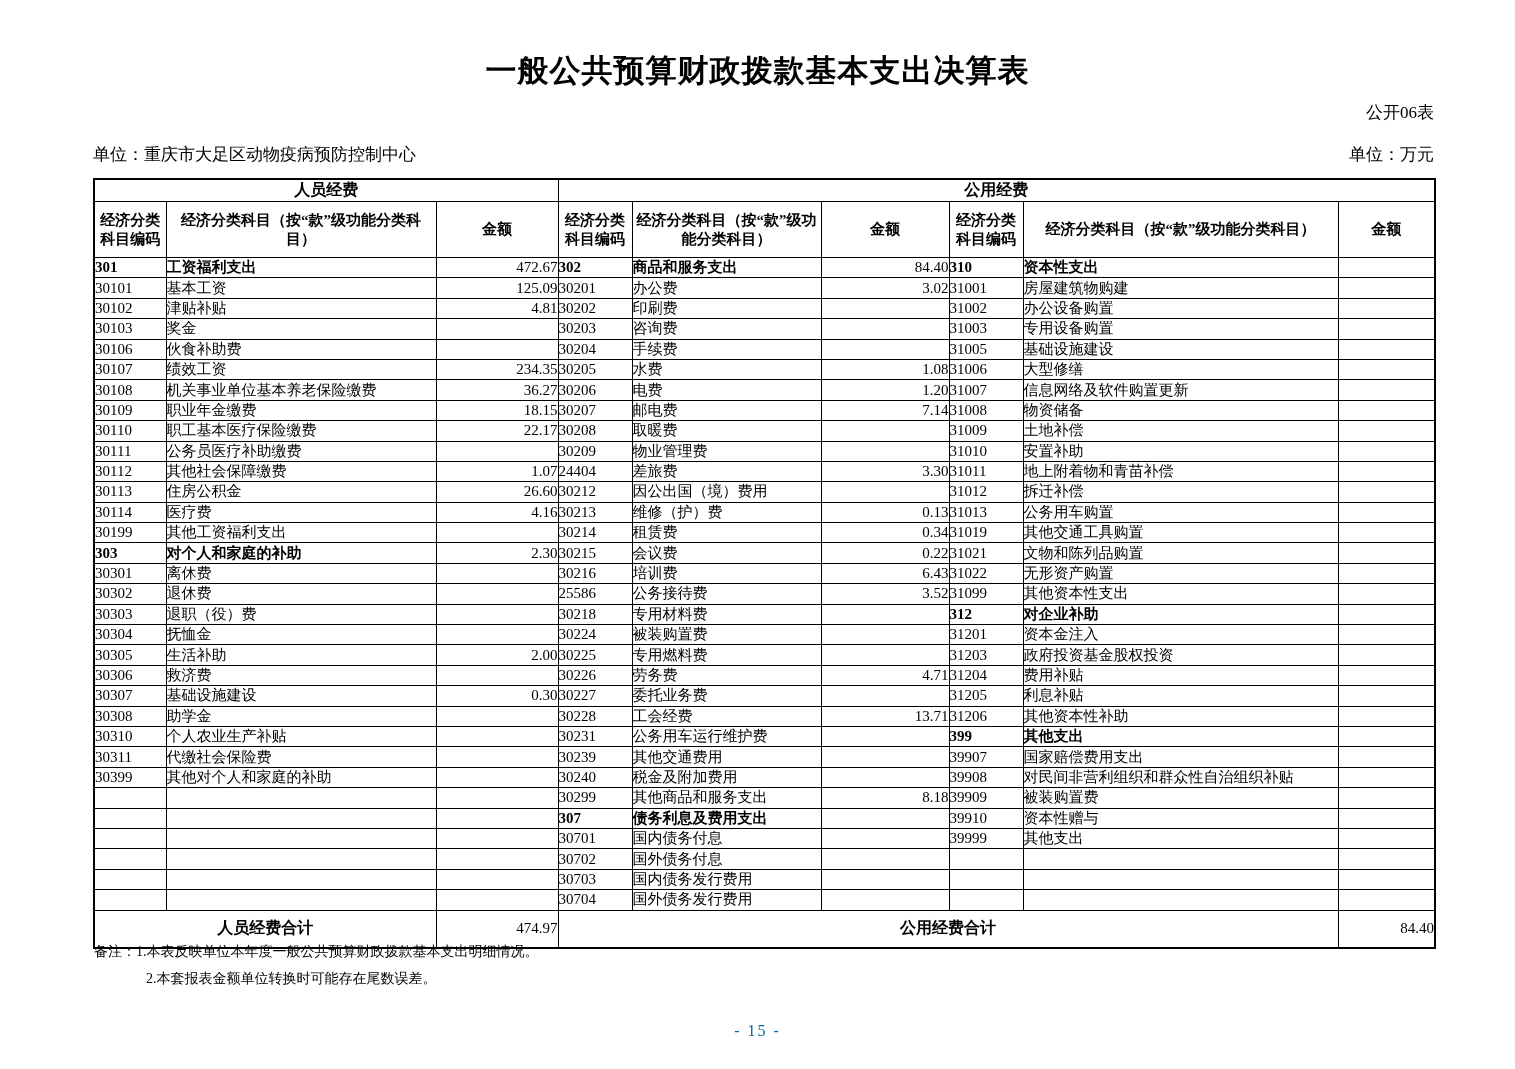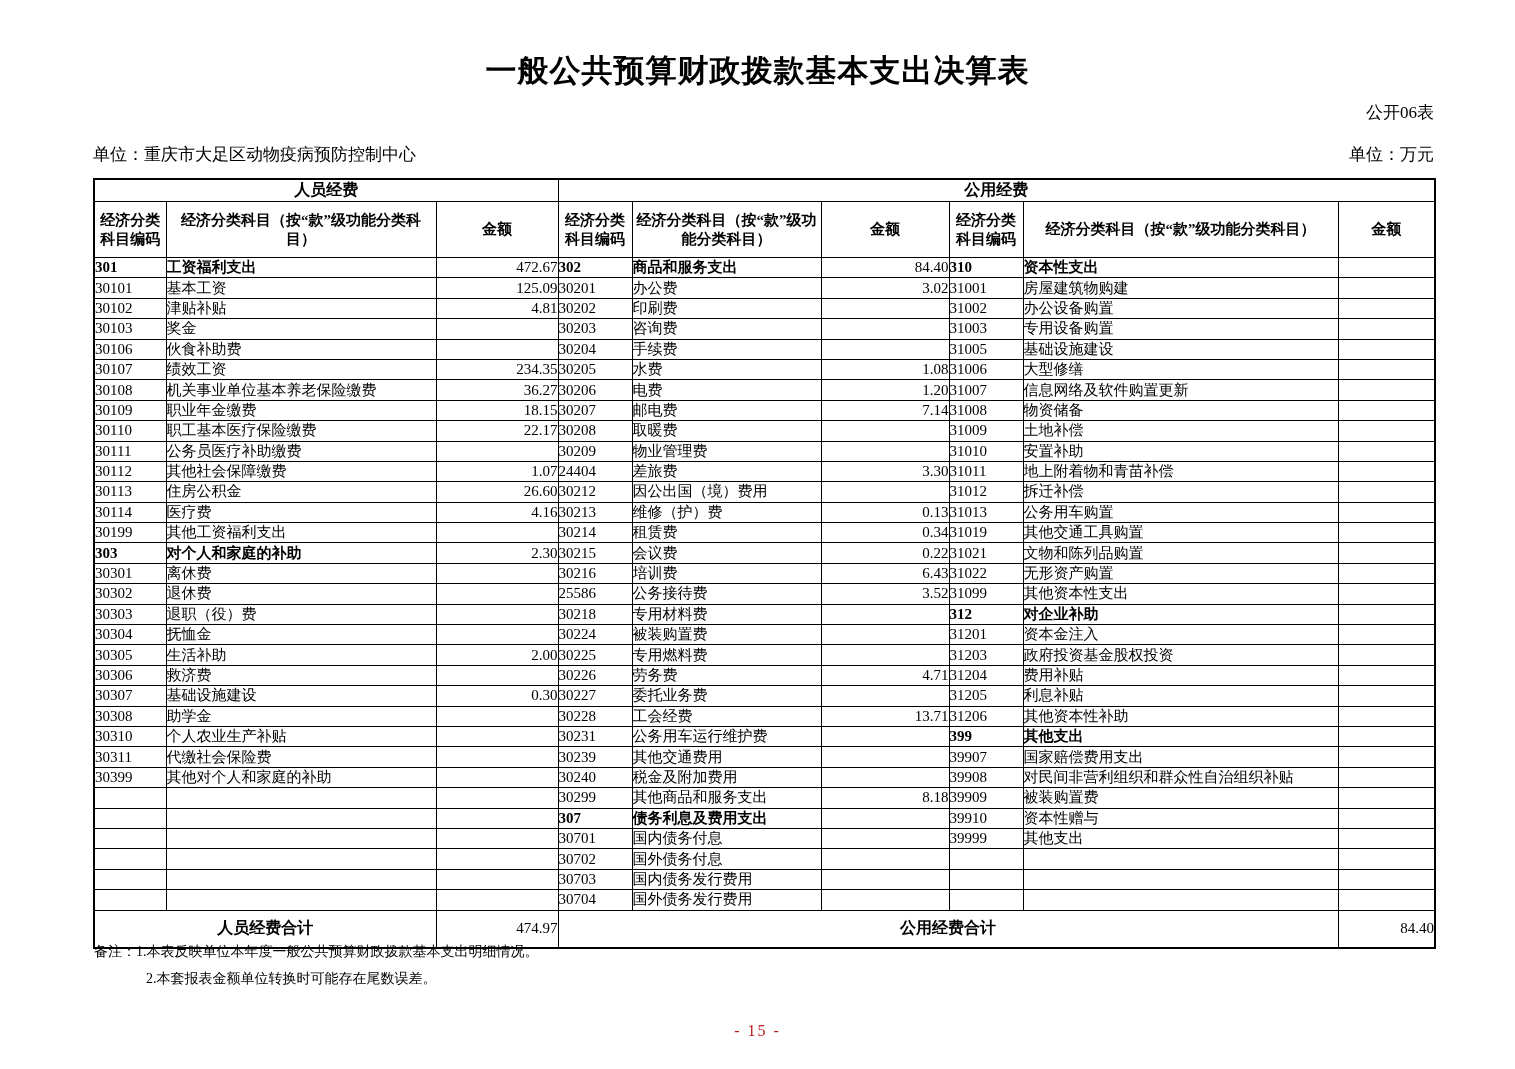--- a/index.html
+++ b/index.html
@@ -42,21 +42,21 @@
   td.codeb { font-weight:bold; }
   tfoot td { height:36px; border-top:2px solid #000; }
   tfoot td.tlabel { text-align:center; font-weight:bold; font-size:16px; }
   tfoot td.amt { font-size:15px; }
   .notes {
     position:absolute; top:938px; left:94px; font-size:14px; line-height:27px;
   }
   .notes .note2 { padding-left:52px; }
   .page-num {
     position:absolute; top:1022px; left:0; width:100%;
-    text-align:center; font-size:16px; letter-spacing:2px; color:#b91c1c;
+    text-align:center; font-size:16px; letter-spacing:2px; color:#0369a1;
   }
 </style>
 </head>
 <body>
 
 <div class="page">
 
   <div class="title">一般公共预算财政拨款基本支出决算表</div>
 
   <div class="table-code">公开06表</div>

